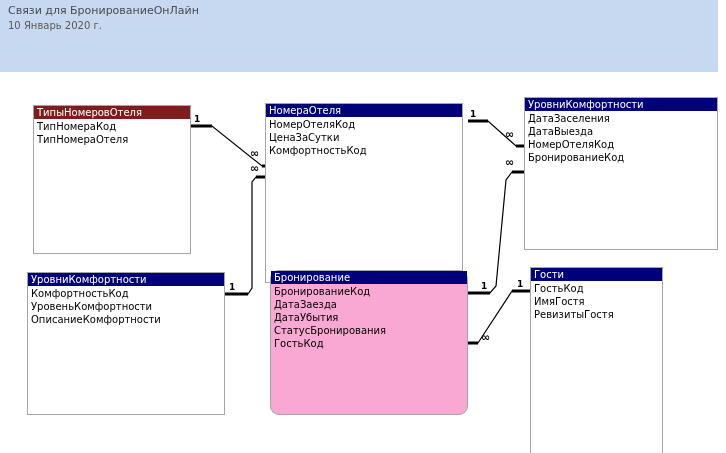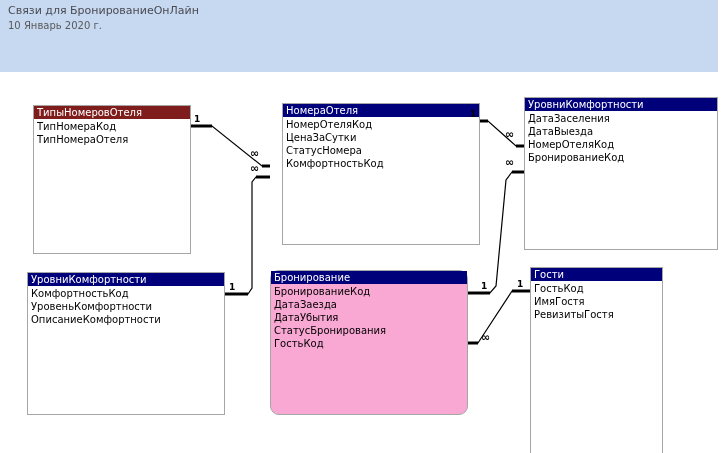--- a/index.html
+++ b/index.html
@@ -83,26 +83,25 @@
     </svg>
 
   <div id="tables-layer">
       <div class="tbl" style="left: 33px; top: 105px; width: 158px; height: 149px; background: rgb(255, 255, 255); border-color: rgb(166, 166, 166);">
         <div class="tbl-title" style="background: #7f1d1d; color: rgb(255, 255, 255);">ТипыНомеровОтеля</div>
         <div class="tbl-fields">
           <div class="fld">ТипНомераКод</div>
           <div class="fld">ТипНомераОтеля</div>
         </div>
       </div>
-      <div class="tbl" style="left: 282px; top: 103px; width: 198px; height: 142px; background: rgb(255, 255, 255); border-color: rgb(166, 166, 166);">
+      <div class="tbl" style="left: 265px; top: 103px; width: 198px; height: 180px; background: rgb(255, 255, 255); border-color: rgb(166, 166, 166);">
         <div class="tbl-title" style="background: rgb(0, 0, 122); color: rgb(255, 255, 255);">НомераОтеля</div>
         <div class="tbl-fields">
           <div class="fld">НомерОтеляКод</div>
           <div class="fld">ЦенаЗаСутки</div>
-          <div class="fld">СтатусНомера</div>
           <div class="fld">КомфортностьКод</div>
         </div>
       </div>
       <div class="tbl" style="left: 524px; top: 97px; width: 194px; height: 153px; background: rgb(255, 255, 255); border-color: rgb(166, 166, 166);">
         <div class="tbl-title" style="background: rgb(0, 0, 122); color: rgb(255, 255, 255);">УровниКомфортности</div>
         <div class="tbl-fields">
           <div class="fld">ДатаЗаселения</div>
           <div class="fld">ДатаВыезда</div>
           <div class="fld">НомерОтеляКод</div>
           <div class="fld">БронированиеКод</div>

